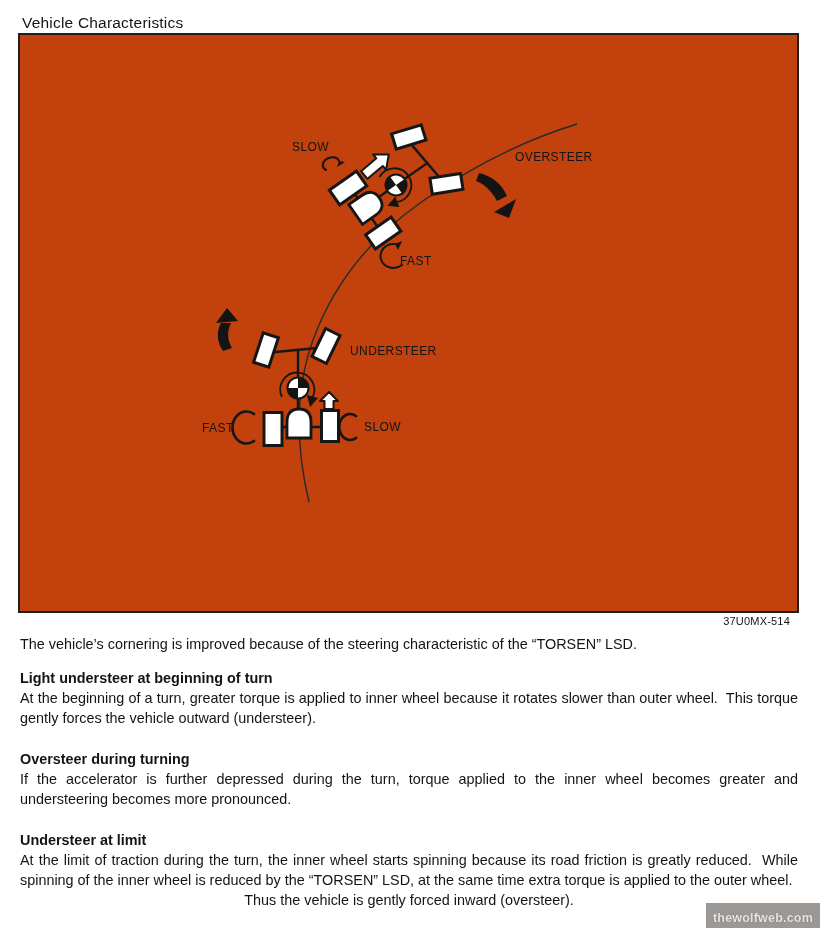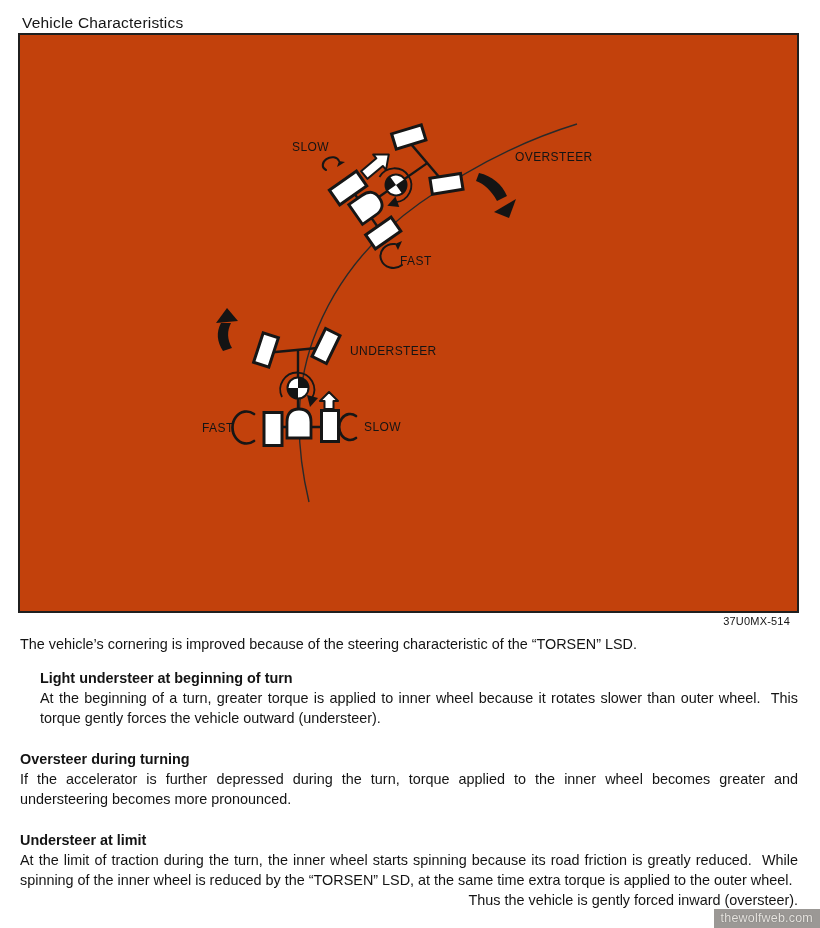--- a/index.html
+++ b/index.html
@@ -4,27 +4,27 @@
 <style>
   html,body{margin:0;padding:0;width:820px;height:928px;background:#ffffff;
     font-family:"Liberation Sans",sans-serif;color:#141414;position:relative;overflow:hidden;}
   .page{position:absolute;inset:0;}
   .page-title{position:absolute;left:22px;top:4px;font-size:15.5px;font-weight:400;letter-spacing:.2px;}
   .figure-box{position:absolute;left:18px;top:33px;width:777px;height:576px;border:2px solid #1f1f1f;background:#c2410c;}
   .figure-box svg{position:absolute;left:0;top:0;}
   .figure-code{position:absolute;top:615px;right:30px;font-size:11px;font-weight:400;letter-spacing:.2px;text-align:center;}
   .content{position:absolute;left:20px;top:634px;width:778px;font-size:14.4px;line-height:20px;}
   .content p{margin:0;text-align:justify;white-space:pre-wrap;}
-  .content p.last-line{text-align:right;}
+  .content p.last-line{text-align:center;}
   .intro{margin:0 0 14px 0 !important;}
   .content section{margin-top:21px;}
-  .content section.first{margin-top:14px;margin-left:20px;}
+  .content section.first{margin-top:14px;}
   .content h2{font-size:14.4px;line-height:20px;margin:0;font-weight:700;}
   .watermark{position:absolute;right:0;bottom:0;background:rgba(137,134,131,.85);
-    color:#e9e6e1;font-size:12.5px;font-weight:400;padding:2px 7px 3px 7px;
+    color:#e9e6e1;font-size:12.5px;font-weight:700;padding:8px 7px 3px 7px;
     text-shadow:0 0 1px #5a5a5a;letter-spacing:.2px;}
   
   .thin{stroke:#2a2a2a;stroke-width:1.4;fill:none;}
   .s2{stroke:#161616;stroke-width:2.4;fill:none;}
   .wheel{fill:#fff;stroke:#161616;stroke-width:3;}
   .dome{fill:#fff;stroke:#161616;stroke-width:2.8;}
   .cg{fill:#fff;stroke:#161616;stroke-width:2;}
   .quad{fill:#141414;stroke:none;}
   .yaw{stroke:#161616;stroke-width:1.8;fill:none;}
   .c-arrow{stroke:#161616;stroke-width:2.7;fill:none;stroke-linecap:round;}

